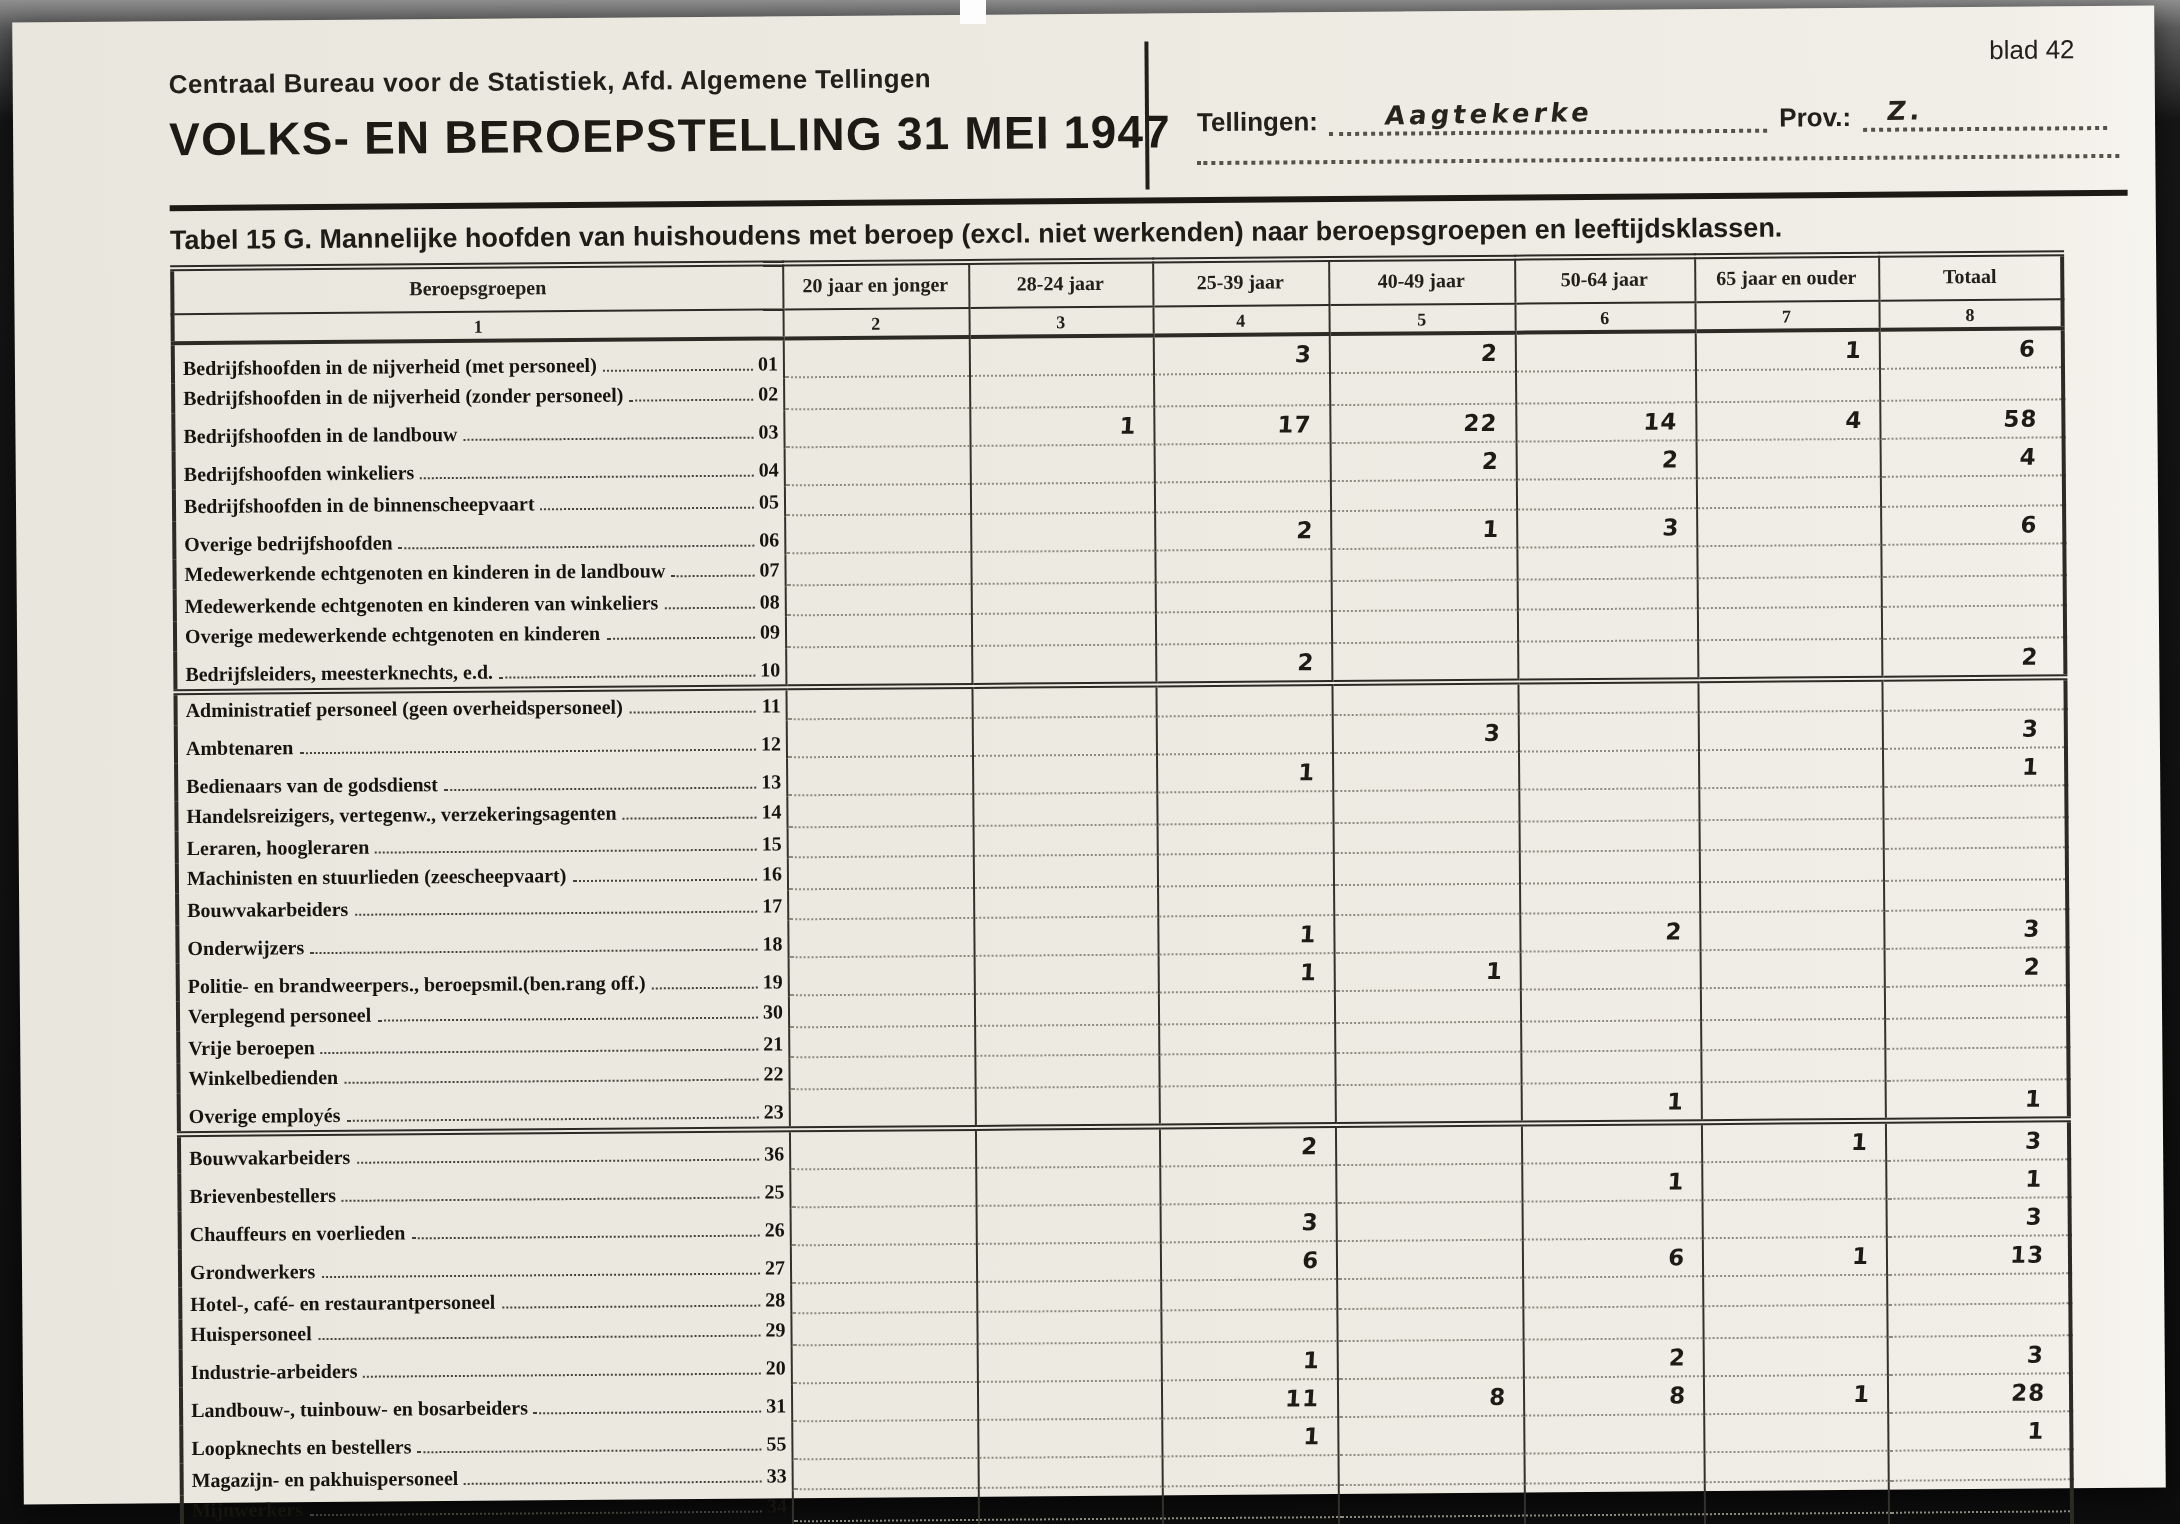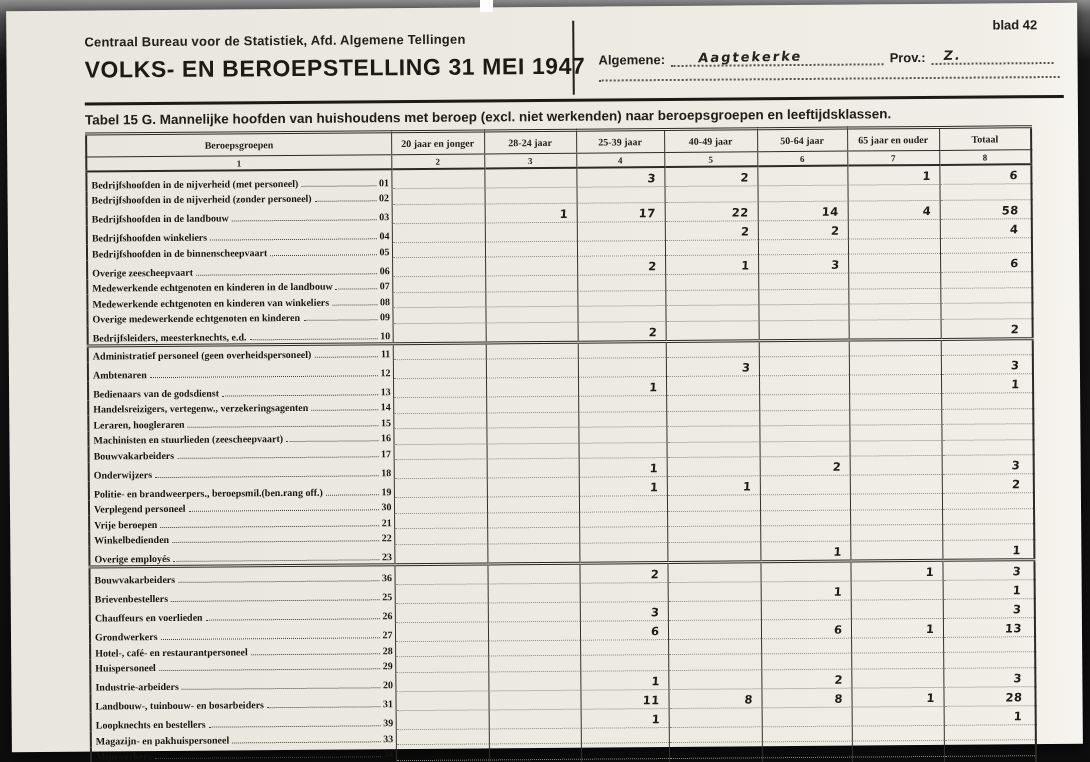--- a/index.html
+++ b/index.html
@@ -19,21 +19,21 @@
   }
   .content{position:absolute;left:78px;top:14px;right:14px;}
 
   
   .hdr{display:flex;align-items:stretch;height:74px;}
   .hdr-left{width:478px;padding-top:10px;}
   .bureau{font-size:13px;font-weight:700;color:#23201b;letter-spacing:.2px;}
   .doc-title{font-size:23px;font-weight:700;color:#1d1a15;letter-spacing:.6px;margin-top:7px;white-space:nowrap;}
   .hdr-divider{width:2px;background:#23201b;margin:0 0 0 10px;}
   .hdr-right{flex:1;position:relative;padding:0 4px 0 24px;}
-  .blad{position:absolute;right:26px;top:0;font-size:13px;font-weight:700;color:#23201b;}
+  .blad{position:absolute;right:26px;top:0;font-size:13px;font-weight:400;color:#23201b;}
   .gem-row{display:flex;align-items:flex-end;margin-top:30px;font-size:13px;font-weight:700;color:#23201b;}
   .dotfill{flex:1;border-bottom:2px dotted #55524a;margin:0 6px;text-align:left;padding:0 0 0 28px;min-width:0;}
   .dotfill.small{flex:0 0 110px;padding-left:12px;}
   .hw{font-family:"DejaVu Sans",sans-serif;font-weight:700;color:#26231d;}
   .hw-script{display:inline-block;font-size:13px;letter-spacing:2px;transform:skewX(-8deg) rotate(-.5deg);}
   .dotline{border-bottom:2px dotted #55524a;margin-top:12px;}
   .hdr-rule{border-bottom:3px solid #1d1a15;margin-top:4px;}
 
   
   .tbl-title{font-size:13.5px;font-weight:700;color:#1f1c17;margin:7px 0 5px 0;white-space:nowrap;}
@@ -72,21 +72,21 @@
 
     <div class="hdr">
       <div class="hdr-left">
         <div class="bureau">Centraal Bureau voor de Statistiek, Afd. Algemene Tellingen</div>
         <div class="doc-title">VOLKS- EN BEROEPSTELLING 31 MEI 1947</div>
       </div>
       <div class="hdr-divider"></div>
       <div class="hdr-right">
         <div class="blad">blad 42</div>
         <div class="gem-row">
-          <span>Algemene:</span>
+          <span>Tellingen:</span>
           <span class="dotfill"><span class="hw hw-script">Aagtekerke</span></span>
           <span>Prov.:</span>
           <span class="dotfill small"><span class="hw hw-script">Z.</span></span>
         </div>
         <div class="dotline"></div>
       </div>
     </div>
     <div class="hdr-rule"></div>
 
     <div class="tbl-title">Tabel 15 G. Mannelijke hoofden van huishoudens met beroep (excl. niet werkenden) naar beroepsgroepen en leeftijdsklassen.</div>
@@ -201,21 +201,21 @@
             <td class="data"></td>
             <td class="data"></td>
             <td class="data"></td>
             <td class="data"></td>
             <td class="data"></td>
             <td class="data total-col"></td>
           </tr>
           <tr>
             <td>
               <div class="rowlabel">
-                <span>Overige zeescheepvaart</span>
+                <span>Overige bedrijfshoofden</span>
                 <span class="dots"></span>
                 <span class="num">06</span>
               </div>
             </td>
             <td class="data"></td>
             <td class="data"></td>
             <td class="data"><span class="cellval hw">2</span></td>
             <td class="data"><span class="cellval hw">1</span></td>
             <td class="data"><span class="cellval hw">3</span></td>
             <td class="data"></td>
@@ -619,21 +619,21 @@
             <td class="data"><span class="cellval hw">8</span></td>
             <td class="data"><span class="cellval hw">8</span></td>
             <td class="data"><span class="cellval hw">1</span></td>
             <td class="data total-col"><span class="cellval hw">28</span></td>
           </tr>
           <tr>
             <td>
               <div class="rowlabel">
                 <span>Loopknechts en bestellers</span>
                 <span class="dots"></span>
-                <span class="num">39</span>
+                <span class="num">55</span>
               </div>
             </td>
             <td class="data"></td>
             <td class="data"></td>
             <td class="data"><span class="cellval hw">1</span></td>
             <td class="data"></td>
             <td class="data"></td>
             <td class="data"></td>
             <td class="data total-col"><span class="cellval hw">1</span></td>
           </tr>

